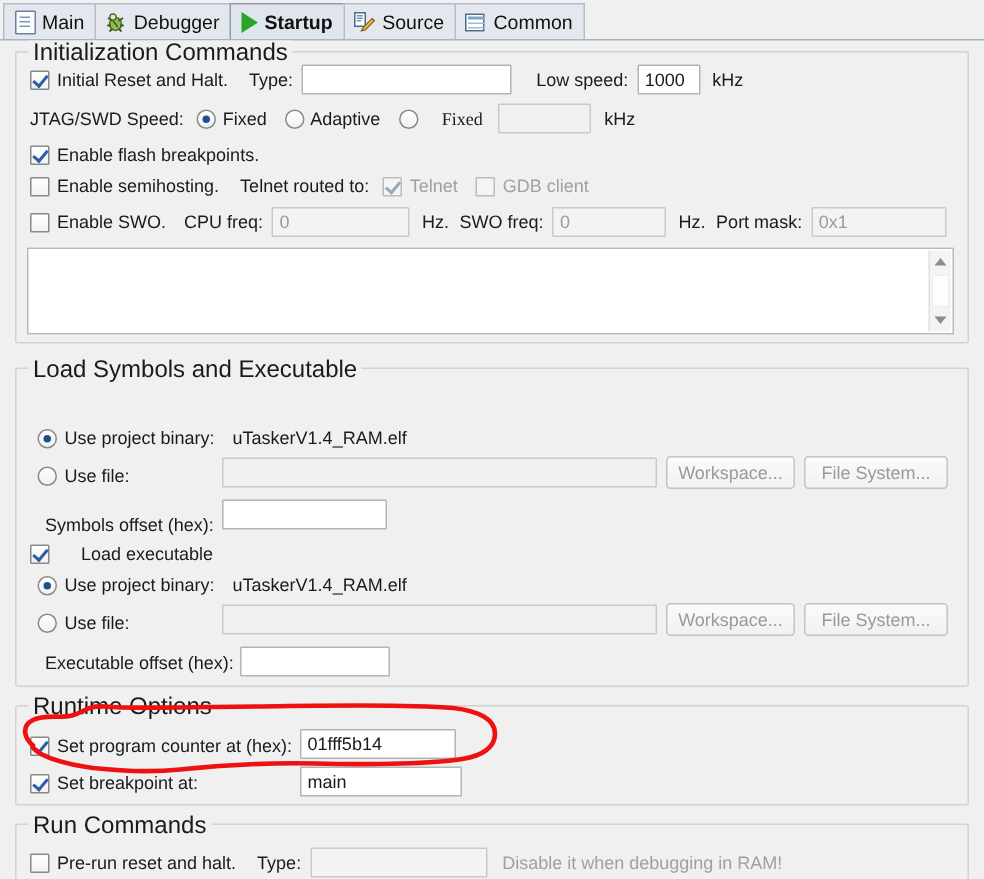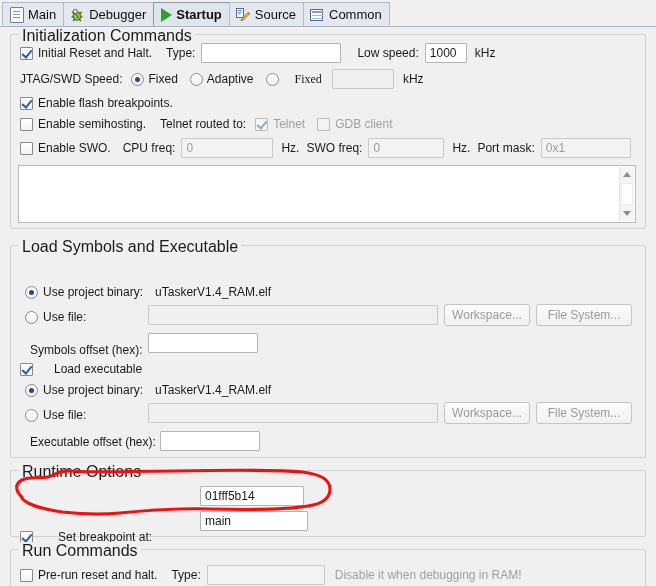--- a/index.html
+++ b/index.html
@@ -390,23 +390,27 @@
 
   <div class="row" style="left:30px; top:432px; height:20px;">
     <span class="lbl">Executable offset (hex):</span>
   </div>
   <span class="inp" style="position:absolute; left:160px; top:431px; width:100px;"></span>
 
   <div class="group" style="left:10px; top:470px; width:636px; height:67px;">
     <span class="legend">Runtime Options</span>
   </div>
 
+  <div class="row" style="left:20px; top:487px; height:20px;">
+    <span class="cb checked"></span>
+    <span class="lbl" style="margin-left:5px;">Set program counter at (hex):</span>
+  </div>
   <span class="inp" style="position:absolute; left:200px; top:486px; width:104px;">01fff5b14</span>
 
-  <div class="row" style="left:20px; top:527px; height:20px;gap:20px;">
+  <div class="row" style="left:20px; top:512px; height:20px;">
     <span class="cb checked"></span>
     <span class="lbl" style="margin-left:5px;">Set breakpoint at:</span>
   </div>
   <span class="inp" style="position:absolute; left:200px; top:511px; width:108px;">main</span>
 
   <div class="group" style="left:10px; top:549px; width:636px; height:46px;">
     <span class="legend">Run Commands</span>
   </div>
 
   <div class="row" style="left:20px; top:565px; height:20px;">

